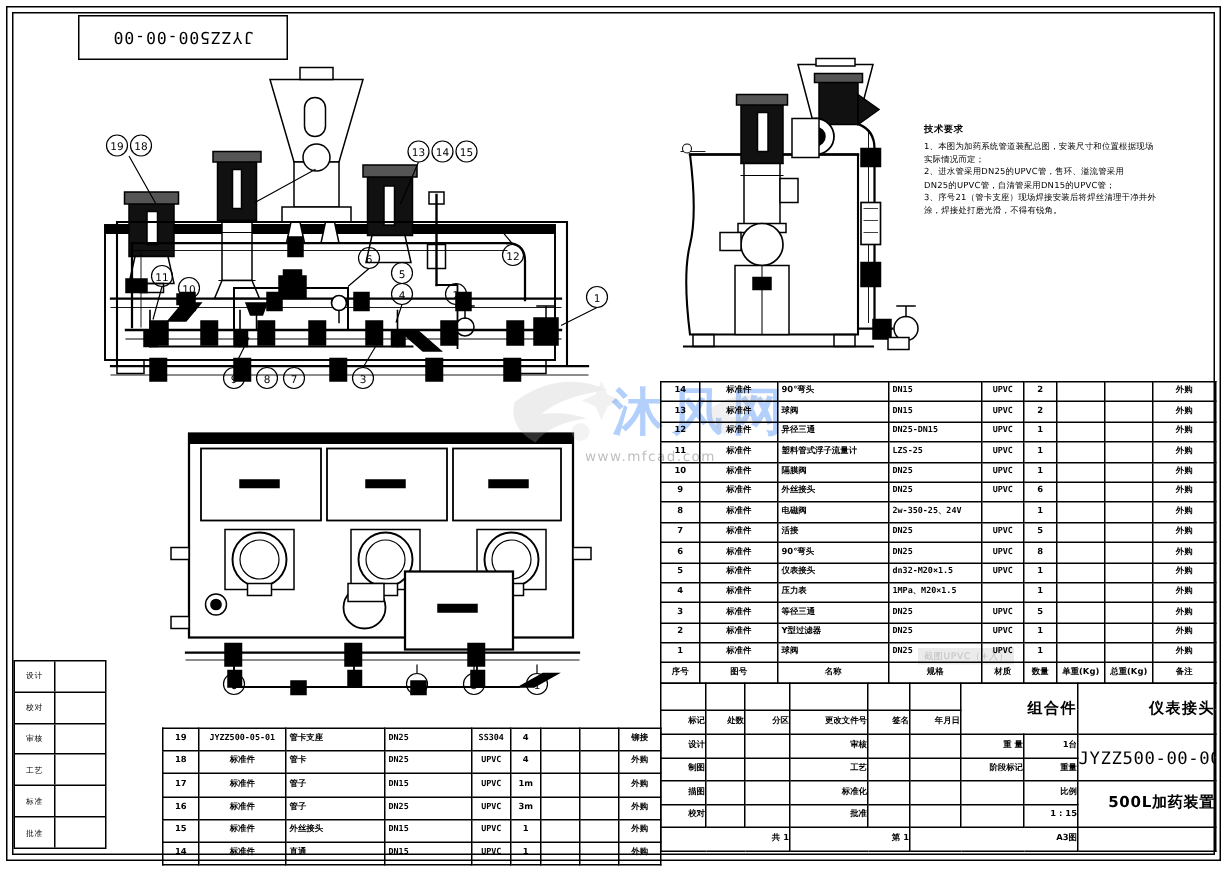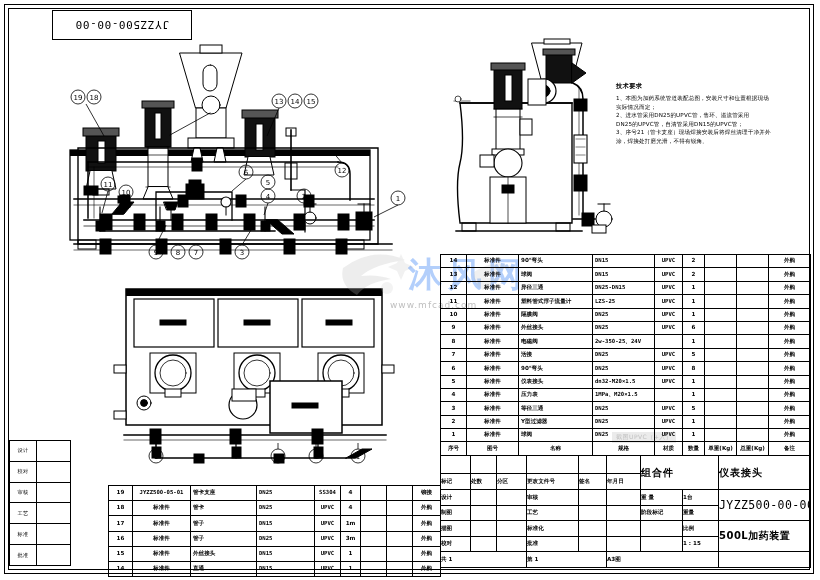--- a/index.html
+++ b/index.html
@@ -49,21 +49,21 @@
   .bom-main tr.hdr{height:14px;}
 
   
   .bom-sub{position:absolute;left:108px;top:485px;width:332px;}
   .bom-sub table{width:332px;}
   .bom-sub tr{height:15.2px;}
 
   
   .title-block{position:absolute;left:440px;top:455px;width:370px;height:113px;}
   .tb-grid{width:370px;height:113px;border-collapse:collapse;table-layout:fixed;}
-  .tb-grid td{border:.9px solid #000;padding:0;text-align:left;vertical-align:middle;
+  .tb-grid td{border:.9px solid #000;padding:0;text-align:right;vertical-align:middle;
               font-size:5.6px;font-weight:bold;line-height:1;overflow:hidden;white-space:nowrap;}
   .tb-grid td.big{font-size:10px;letter-spacing:1px;font-weight:bold;}
   .tb-grid td.dwgno{font-size:11.5px;letter-spacing:.4px;
         font-family:"DejaVu Sans Mono","Liberation Mono",monospace;font-weight:normal;}
   .tb-grid td.prodname{font-size:10px;letter-spacing:.5px;}
   .tb-grid td.blank{}
 
   
   .view{position:absolute;}
   svg{display:block;}

